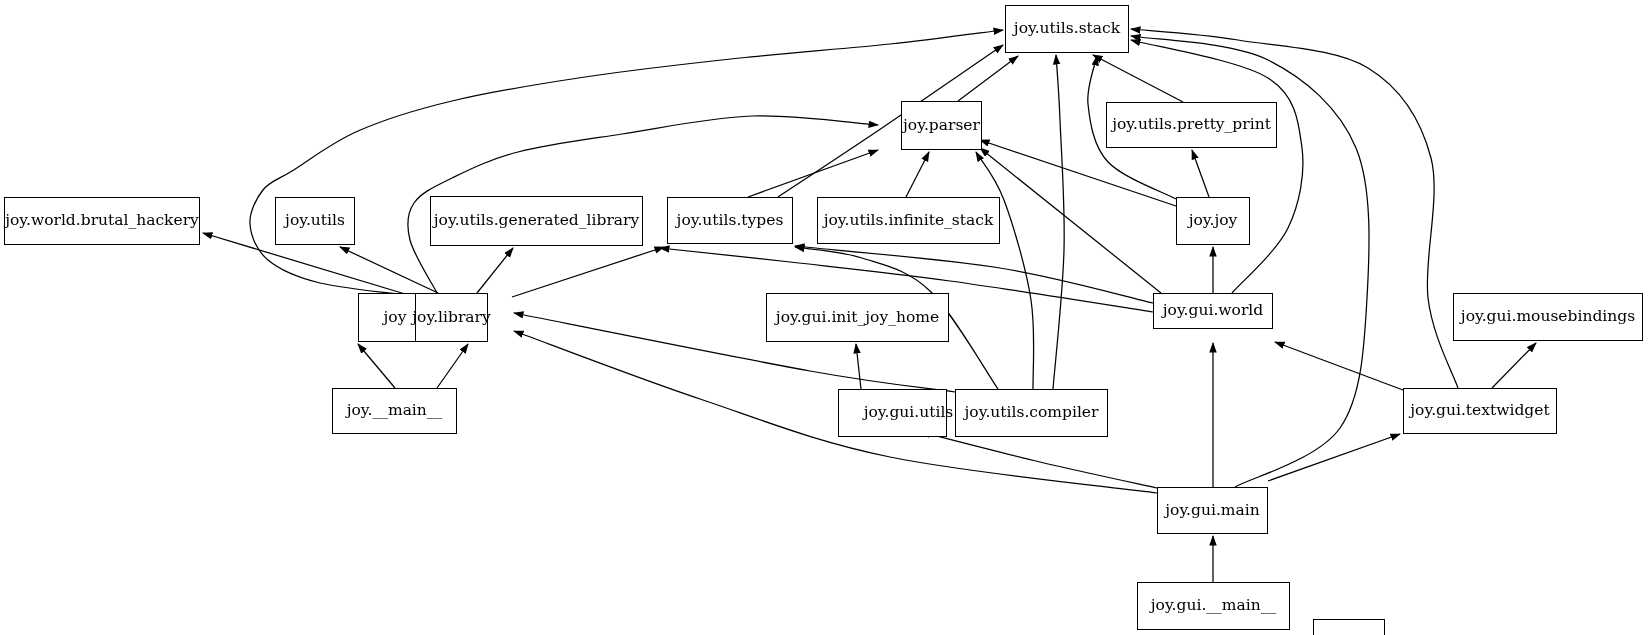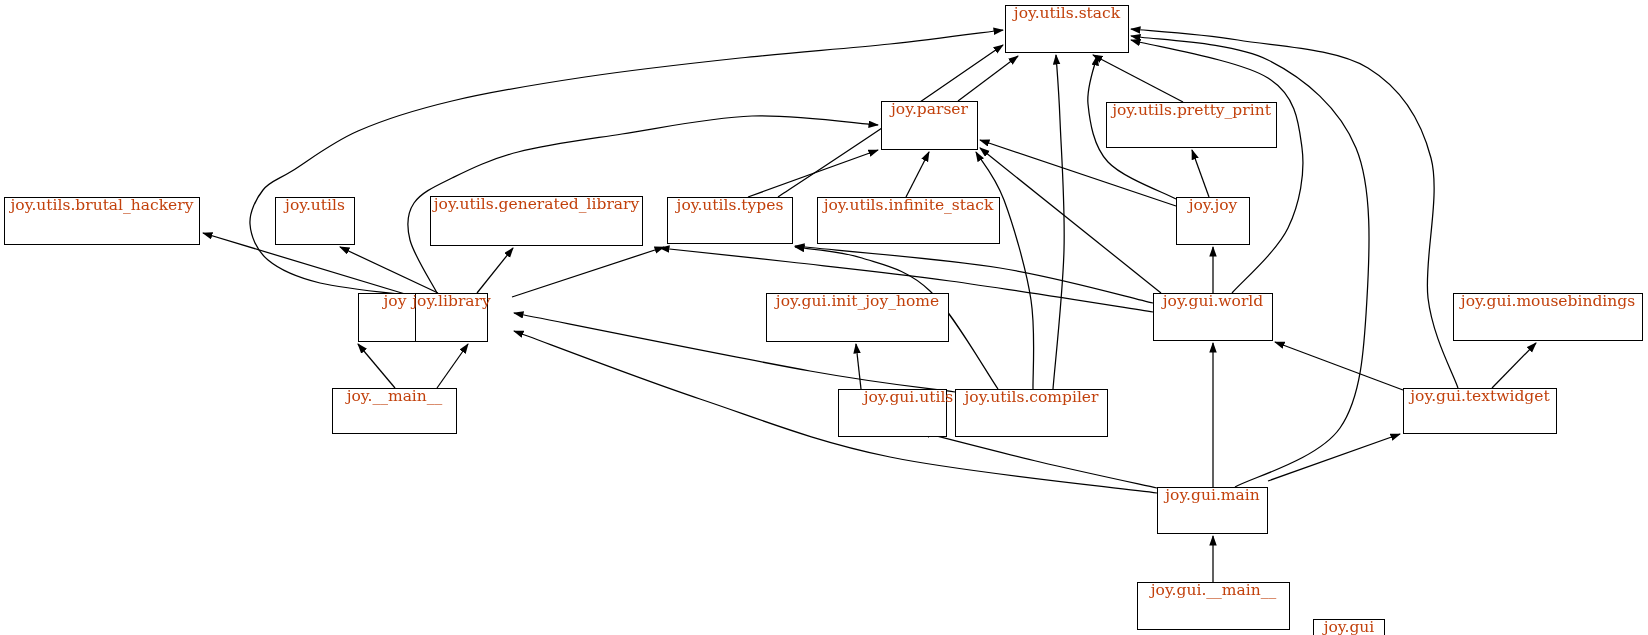--- a/index.html
+++ b/index.html
@@ -15,23 +15,24 @@
     position: absolute;
     left: 0; top: 0;
     width: 1648px; height: 635px;
   }
   .node {
     position: absolute;
     box-sizing: border-box;
     background: #ffffff;
     border: 1px solid #000000;
     display: flex;
+    align-items: center;
     justify-content: center;
     font-size: 15.5px;
-    color: #c2410c;
+    color: #000000;
     white-space: nowrap;
     line-height: 1;
   }
   .node span { padding: 0 4px; }
 </style>
 </head>
 <body>
 
 <div id="canvas">
   <svg id="edge-layer" width="1648" height="635" viewBox="0 0 1648 635" xmlns="http://www.w3.org/2000/svg">
@@ -75,28 +76,28 @@
         <path d="M 1403 390 L 1275 342" fill="none" stroke="#000000" stroke-width="1.25" marker-end="url(#arrow)"></path>
         <path d="M 1492 388 L 1536 343" fill="none" stroke="#000000" stroke-width="1.25" marker-end="url(#arrow)"></path>
         <path d="M 1458 388 C 1453.0 373.0, 1432.5 336.3, 1428 298 C 1423.5 259.7, 1441.0 196.3, 1431 158 C 1421.0 119.7, 1400.2 87.7, 1368 68 C 1335.8 48.3, 1277.5 46.5, 1238 40 C 1198.5 33.5, 1148.8 30.8, 1131 29" fill="none" stroke="#000000" stroke-width="1.25" marker-end="url(#arrow)"></path>
         <path d="M 1213 582 L 1213 536" fill="none" stroke="#000000" stroke-width="1.25" marker-end="url(#arrow)"></path>
       </g>
   </svg>
   <div id="nodes">
       <div class="node" style="left: 1005px; top: 5px; width: 124px; height: 48px; background: rgb(255, 255, 255); border-color: rgb(0, 0, 0);">
         <span>joy.utils.stack</span>
       </div>
-      <div class="node" style="left: 881px; top: 101px; width: 97px; height: 49px; background: rgb(255, 255, 255); border-color: rgb(0, 0, 0);">
+      <div class="node" style="left: 901px; top: 101px; width: 81px; height: 49px; background: rgb(255, 255, 255); border-color: rgb(0, 0, 0);">
         <span>joy.parser</span>
       </div>
       <div class="node" style="left: 1106px; top: 102px; width: 171px; height: 46px; background: rgb(255, 255, 255); border-color: rgb(0, 0, 0);">
         <span>joy.utils.pretty_print</span>
       </div>
       <div class="node" style="left: 4px; top: 197px; width: 196px; height: 48px; background: rgb(255, 255, 255); border-color: rgb(0, 0, 0);">
-        <span>joy.utils.brutal_hackery</span>
+        <span>joy.world.brutal_hackery</span>
       </div>
       <div class="node" style="left: 275px; top: 197px; width: 80px; height: 48px; background: rgb(255, 255, 255); border-color: rgb(0, 0, 0);">
         <span>joy.utils</span>
       </div>
       <div class="node" style="left: 430px; top: 196px; width: 213px; height: 50px; background: rgb(255, 255, 255); border-color: rgb(0, 0, 0);">
         <span>joy.utils.generated_library</span>
       </div>
       <div class="node" style="left: 667px; top: 197px; width: 126px; height: 47px; background: rgb(255, 255, 255); border-color: rgb(0, 0, 0);">
         <span>joy.utils.types</span>
       </div>
@@ -108,21 +109,21 @@
       </div>
       <div class="node" style="left: 318px; top: 293px; width: 74px; height: 49px; background: rgb(255, 255, 255); border-color: rgb(0, 0, 0); margin-left: 40px;">
         <span>joy</span>
       </div>
       <div class="node" style="left: 415px; top: 293px; width: 73px; height: 49px; background: rgb(255, 255, 255); border-color: rgb(0, 0, 0);">
         <span>joy.library</span>
       </div>
       <div class="node" style="left: 766px; top: 293px; width: 183px; height: 49px; background: rgb(255, 255, 255); border-color: rgb(0, 0, 0);">
         <span>joy.gui.init_joy_home</span>
       </div>
-      <div class="node" style="left: 1153px; top: 293px; width: 120px; height: 48px; background: rgb(255, 255, 255); border-color: rgb(0, 0, 0);">
+      <div class="node" style="left: 1153px; top: 293px; width: 120px; height: 36px; background: rgb(255, 255, 255); border-color: rgb(0, 0, 0);">
         <span>joy.gui.world</span>
       </div>
       <div class="node" style="left: 1453px; top: 293px; width: 190px; height: 48px; background: rgb(255, 255, 255); border-color: rgb(0, 0, 0);">
         <span>joy.gui.mousebindings</span>
       </div>
       <div class="node" style="left: 332px; top: 388px; width: 125px; height: 46px; background: rgb(255, 255, 255); border-color: rgb(0, 0, 0);">
         <span>joy.__main__</span>
       </div>
       <div class="node" style="left: 838px; top: 389px; width: 109px; height: 48px; background: rgb(255, 255, 255); border-color: rgb(0, 0, 0); padding-left: 32px;">
         <span>joy.gui.utils</span>

